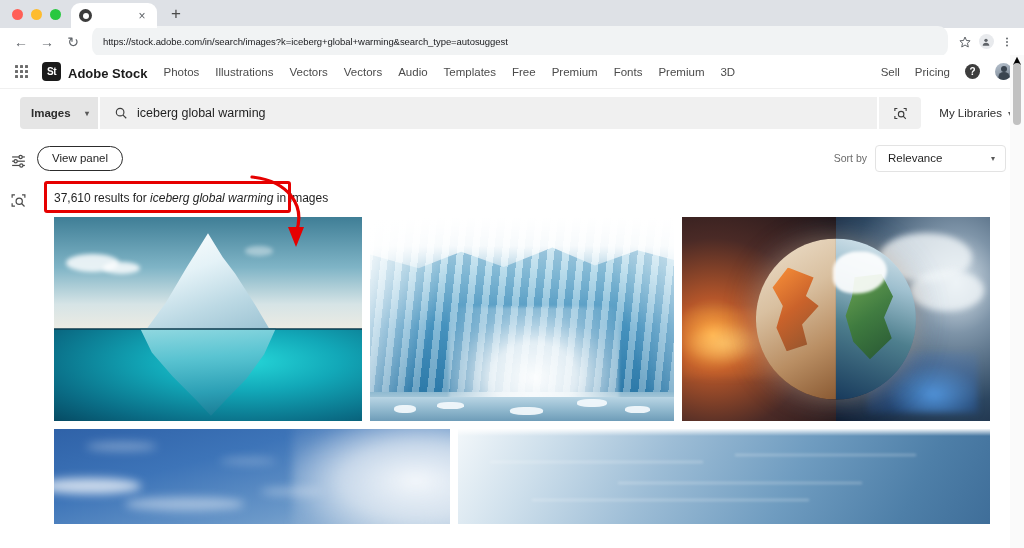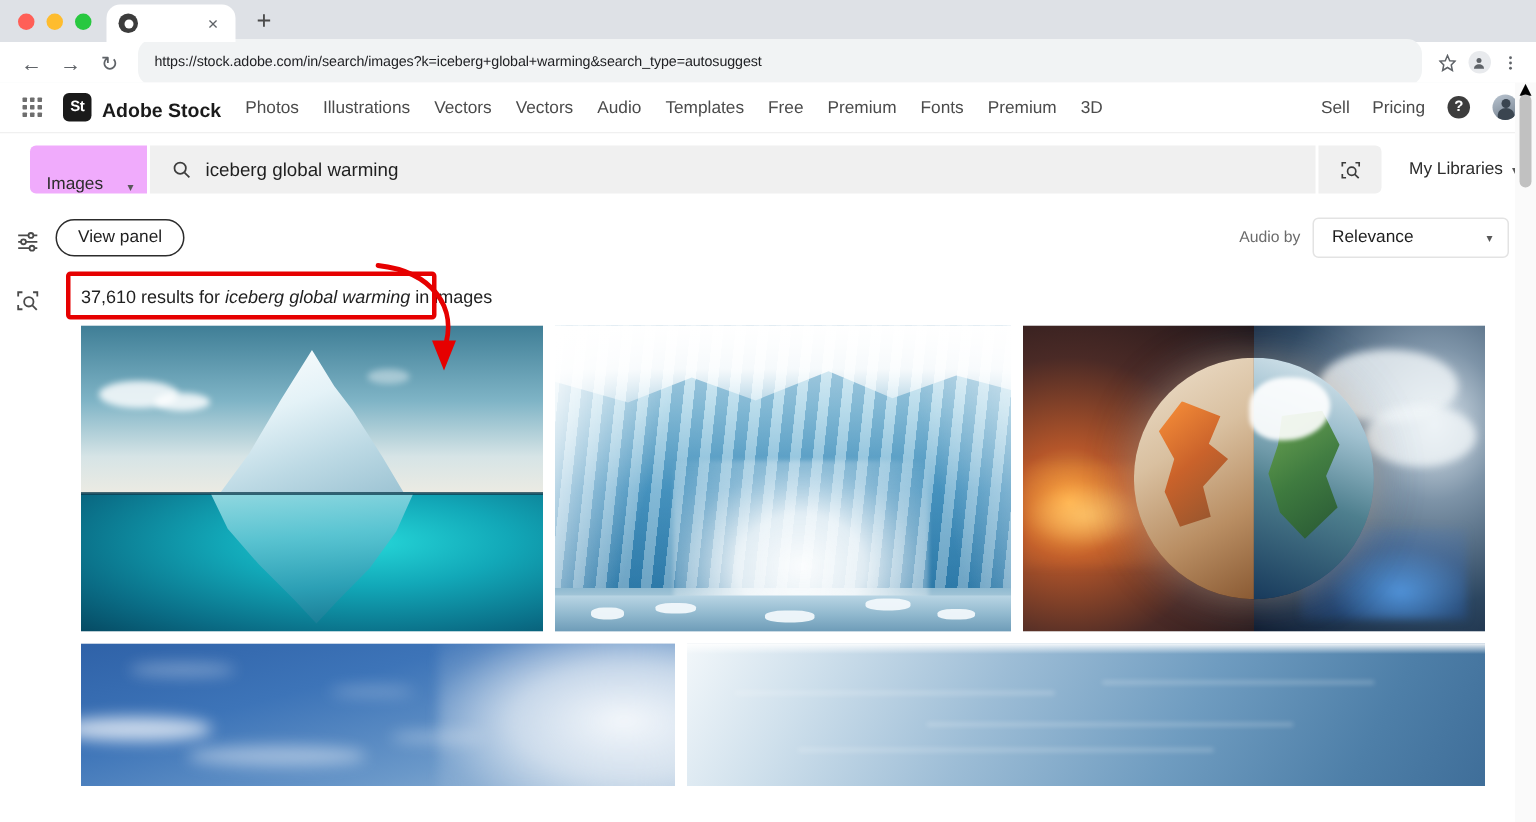--- a/index.html
+++ b/index.html
@@ -118,24 +118,24 @@
     border-radius: 50%; background: #3a4550; z-index: 2;
   }
 
   
   .search-row {
     height: 48px; display: flex; align-items: center;
     padding: 0 12px 0 20px; background: #fff;
   }
   .search-shell { flex: 1; display: flex; align-items: center; height: 32px; }
   .cat-select {
-    width: 78px; height: 32px; background: #f0abfc;
-    border-radius: 4px 0 0 4px; display: flex; align-items: flex-end;
+    width: 78px; height: 32px; background: #e5e5e5;
+    border-radius: 4px 0 0 4px; display: flex; align-items: center;
     justify-content: space-between; padding: 0 9px 0 11px;
-    font-size: 11.5px; color: #2c2c2c; cursor: pointer;
+    font-size: 11.5px; color: #2c2c2c; cursor: pointer; font-weight: bold;
   }
   .chev { font-size: 8px; color: #585858; }
   .search-field {
     flex: 1; height: 32px; background: #f0f0f0; display: flex;
     align-items: center; gap: 9px; padding: 0 12px 0 14px;
     margin-left: 2px; cursor: text;
   }
   .search-txt { font-size: 12.5px; color: #1f1f1f; }
   .visual-btn {
     width: 42px; height: 32px; background: #f0f0f0; border-radius: 0 4px 4px 0;
@@ -434,21 +434,21 @@
       </div>
     </div>
 
     <div class="content">
 
       <div class="filter-row">
         <div class="view-panel-btn">View panel</div>
 
 
         <div class="sortwrap">
-          <span class="sort-label">Audio by</span>
+          <span class="sort-label">Sort by</span>
           <div class="sort-select">
             <span>Relevance</span>
             <span class="chev">▾</span>
           </div>
         </div>
       </div>
 
       <div class="results-line">
         <div class="results-text">
           <span>37,610 results for </span><i>iceberg global warming</i><span> in images</span>

